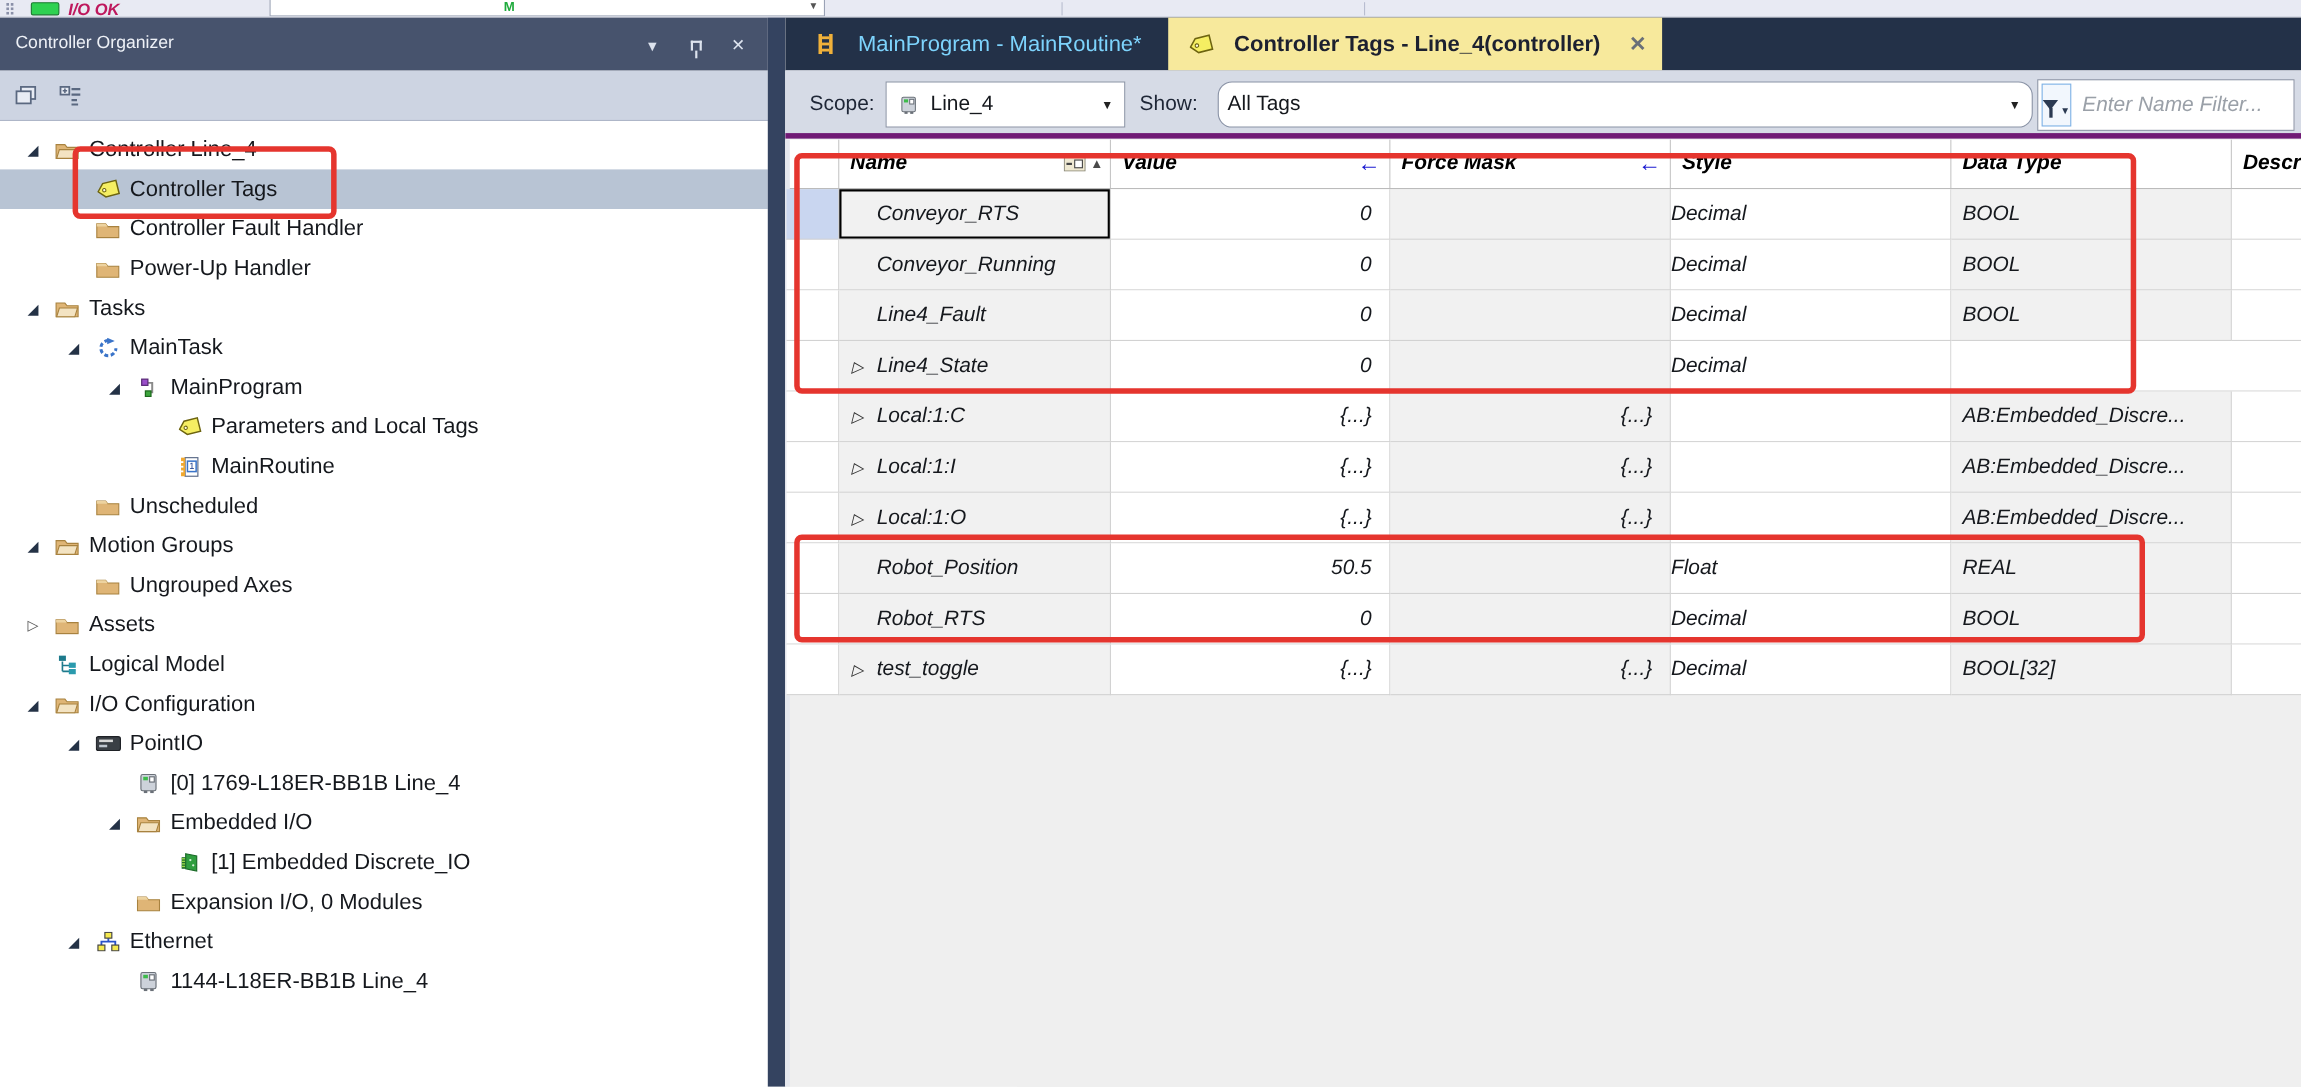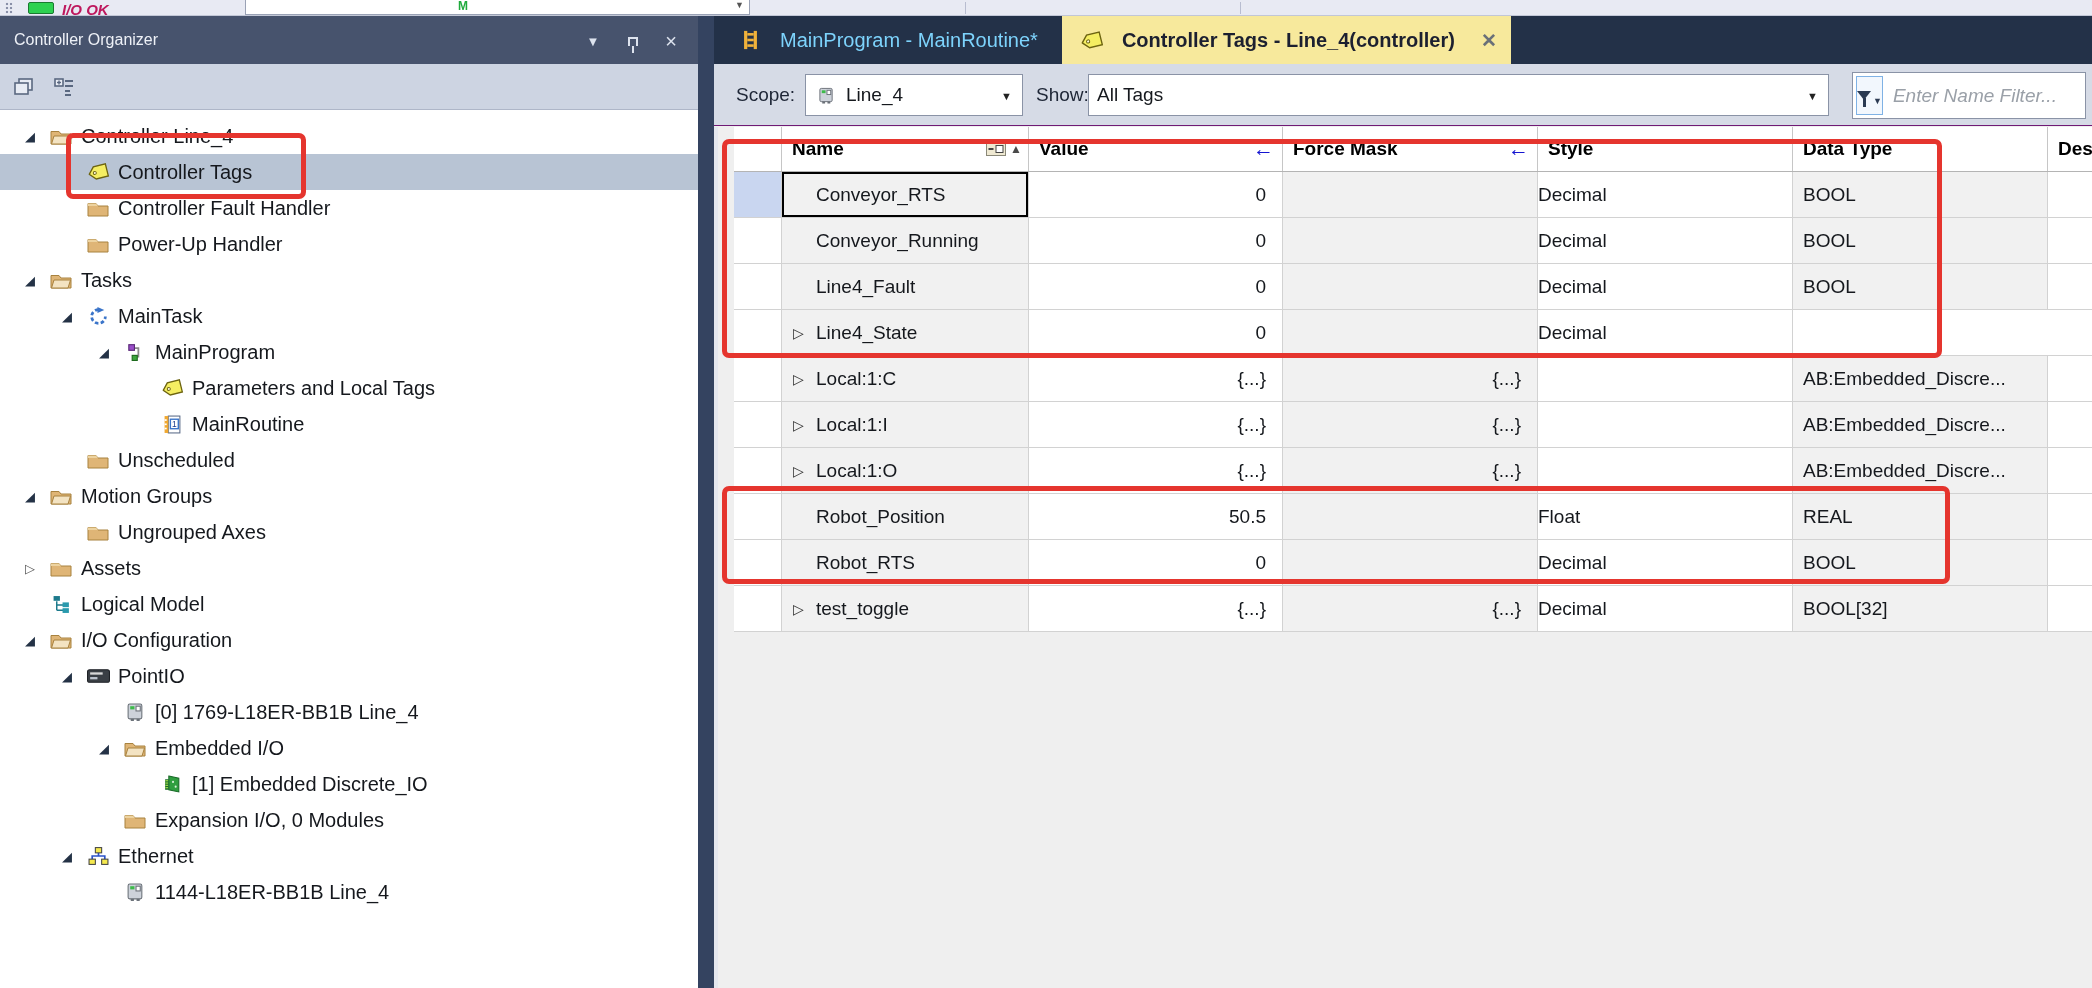--- a/index.html
+++ b/index.html
@@ -50,40 +50,40 @@
   .splitter { position:absolute; left:698px; top:16px; width:16px; height:972px; background:#344360; }
   
   .rightpanel { position:absolute; left:714px; top:16px; width:1378px; height:972px; background:#efefef; }
   .tabbar { position:absolute; left:0; top:0; right:0; height:48px; background:#233148; display:flex; }
   .tab { display:flex; align-items:center; padding:0 18px; gap:10px; font-size:20px; }
   .tab-inactive { color:#7dd3fc; margin-left:6px; }
   .tab-active { background:#f7e99c; color:#1c2030; font-weight:bold; margin-left:6px; padding-right:14px; }
   .tab-close { color:#6a7078; font-weight:bold; font-size:19px; margin-left:16px; }
   
   .scopebar { position:absolute; left:0; top:48px; right:0; height:62px; background:#d6dbe6;
-    border-bottom:1px solid #701a75; }
+    border-bottom:5px solid #701a75; }
   .scope-label { position:absolute; font-size:19px; color:#1e2636; top:20px; }
   .dd { position:absolute; top:10px; height:42px; background:#fff; border:1px solid #8a93a6;
     display:flex; align-items:center; font-size:19px; padding-left:8px; }
   .dd-caret { position:absolute; right:10px; top:15px; font-size:11px; color:#222; }
   .filtergroup { position:absolute; left:1138px; top:8px; width:234px; height:47px; background:#fff;
     border:1px solid #8a93a6; display:flex; align-items:center; }
   .filterbtn { width:44px; height:39px; margin-left:3px; background:#f2f7fd; border:1px solid #7fb2e5;
     display:flex; align-items:center; justify-content:center; gap:2px; }
   .funnel { width:0; height:0; border-left:7px solid transparent; border-right:7px solid transparent;
     border-top:9px solid #2b3a52; position:relative; }
   .funnel::after { content:""; position:absolute; left:-1.5px; top:-2px; width:3px; height:9px; background:#2b3a52; }
   .filter-caret { font-size:9px; color:#2b3a52; align-self:flex-end; margin-bottom:8px; }
   .filterinput { border:none; outline:none; flex:1; height:100%; font-size:19px;
     font-family:"Liberation Sans",sans-serif; padding-left:10px; background:transparent; }
   .filterinput::placeholder { font-style:italic; color:#9aa0a8; }
   
   .sheet { position:absolute; left:0; top:111px; right:0; bottom:0; background:#efefef; }
   .sheetstrip { position:absolute; left:0; top:0; width:4px; bottom:0; background:#e4e7ee; }
-  .tagtable { margin-left:20px; }
+  .tagtable { margin-left:1px;font-style:italic; }
   .hrow { display:flex; height:45px; background:#fff; border-bottom:1px solid #b4b4b4; }
   .hcell { display:flex; align-items:center; font-weight:bold; font-size:19px; color:#000;
     border-right:1px solid #c6c6c6; padding-left:10px; position:relative; overflow:hidden; white-space:nowrap; }
   .drow { display:flex; height:46px; }
   .cell { display:flex; align-items:center; font-size:19px; border-right:1px solid #d2d2d2;
     border-bottom:1px solid #d2d2d2; overflow:hidden; white-space:nowrap; position:relative; }
   .c0 { width:48px;  background:#fff; }
   .c1 { width:247px; background:#f1f1f1; padding-left:34px; }
   .c2 { width:254px; background:#fff;    justify-content:flex-end; padding-right:16px; }
   .c3 { width:255px; background:#f1f1f1; justify-content:flex-end; padding-right:16px; }
@@ -455,21 +455,21 @@
             <rect x="4" y="3.5" width="4" height="3" fill="#3dbb4a"></rect>
             <rect x="9.5" y="3.5" width="4" height="4.5" fill="#fff" stroke="#6a7078"></rect>
             <rect x="4.5" y="15.5" width="3" height="2" fill="#6a7078"></rect>
             <rect x="10" y="15.5" width="3" height="2" fill="#6a7078"></rect>
           </svg>
       </span>
       <span>Line_4</span>
       <span class="dd-caret">▼</span>
     </div>
     <span class="scope-label" style="left:322px">Show:</span>
-    <div class="dd" style="left:374px; width:741px;">
+    <div class="dd" style="left:393px; width:741px;border-radius:13px;">
       <span>All Tags</span>
       <span class="dd-caret">▼</span>
     </div>
     <div class="filtergroup">
       <span class="filterbtn">
         <span class="funnel"></span>
         <span class="filter-caret">▼</span>
       </span>
       <input class="filterinput" placeholder="Enter Name Filter..." style="">
     </div>

